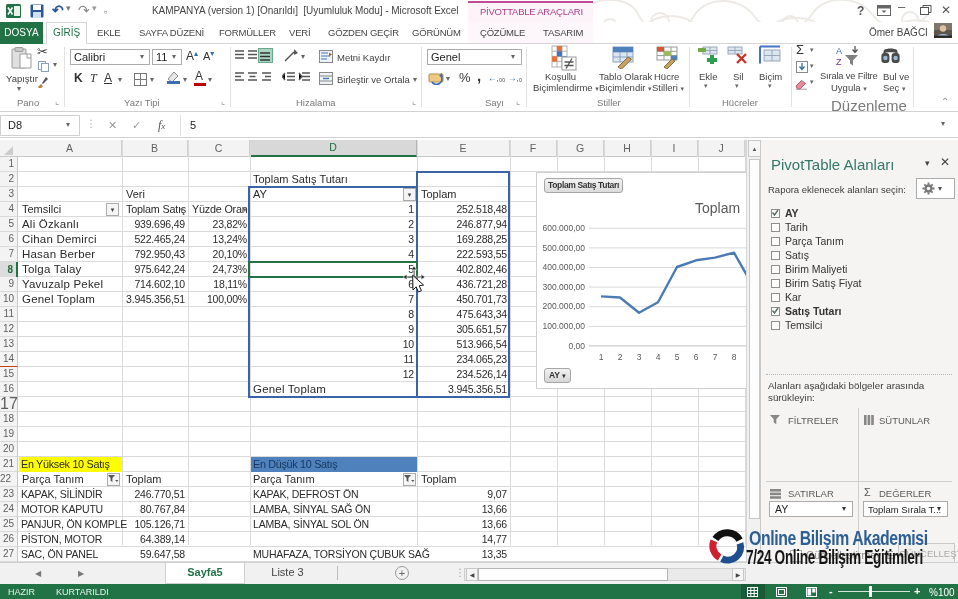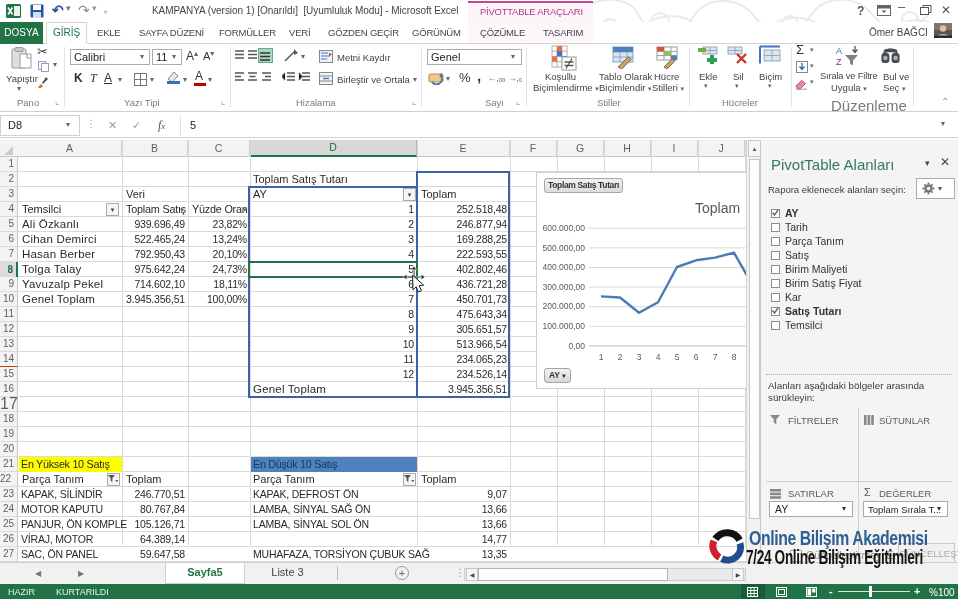--- a/index.html
+++ b/index.html
@@ -455,21 +455,21 @@
 <div class="abs" style="left:251px;top:347px;width:166px;height:15px;line-height:15px;font-size:10.5px;color:#2a2a2a;box-sizing:border-box;letter-spacing:-0.2px;padding-left:2px;text-align:left;white-space:nowrap">KAPAK, DEFROST ÖN</div>
 <div class="abs" style="left:418px;top:347px;width:92px;height:15px;line-height:15px;font-size:10.5px;color:#2a2a2a;box-sizing:border-box;letter-spacing:-0.2px;padding-right:3px;text-align:right;white-space:nowrap">9,07</div>
 <div class="abs" style="left:19px;top:362px;width:103px;height:15px;line-height:15px;font-size:10.5px;color:#2a2a2a;box-sizing:border-box;letter-spacing:-0.2px;padding-left:2px;text-align:left;white-space:nowrap">MOTOR KAPUTU</div>
 <div class="abs" style="left:123px;top:362px;width:65px;height:15px;line-height:15px;font-size:10.5px;color:#2a2a2a;box-sizing:border-box;letter-spacing:-0.2px;padding-right:3px;text-align:right;white-space:nowrap">80.767,84</div>
 <div class="abs" style="left:251px;top:362px;width:166px;height:15px;line-height:15px;font-size:10.5px;color:#2a2a2a;box-sizing:border-box;letter-spacing:-0.2px;padding-left:2px;text-align:left;white-space:nowrap">LAMBA, SİNYAL SAĞ ÖN</div>
 <div class="abs" style="left:418px;top:362px;width:92px;height:15px;line-height:15px;font-size:10.5px;color:#2a2a2a;box-sizing:border-box;letter-spacing:-0.2px;padding-right:3px;text-align:right;white-space:nowrap">13,66</div>
 <div class="abs" style="left:19px;top:377px;width:103px;height:15px;line-height:15px;font-size:10.5px;color:#2a2a2a;box-sizing:border-box;letter-spacing:-0.2px;padding-left:2px;text-align:left;white-space:nowrap">PANJUR, ÖN KOMPLE</div>
 <div class="abs" style="left:123px;top:377px;width:65px;height:15px;line-height:15px;font-size:10.5px;color:#2a2a2a;box-sizing:border-box;letter-spacing:-0.2px;padding-right:3px;text-align:right;white-space:nowrap">105.126,71</div>
 <div class="abs" style="left:251px;top:377px;width:166px;height:15px;line-height:15px;font-size:10.5px;color:#2a2a2a;box-sizing:border-box;letter-spacing:-0.2px;padding-left:2px;text-align:left;white-space:nowrap">LAMBA, SİNYAL SOL ÖN</div>
 <div class="abs" style="left:418px;top:377px;width:92px;height:15px;line-height:15px;font-size:10.5px;color:#2a2a2a;box-sizing:border-box;letter-spacing:-0.2px;padding-right:3px;text-align:right;white-space:nowrap">13,66</div>
-<div class="abs" style="left:19px;top:392px;width:103px;height:15px;line-height:15px;font-size:10.5px;color:#2a2a2a;box-sizing:border-box;letter-spacing:-0.2px;padding-left:2px;text-align:left;white-space:nowrap">VİRAJ, MOTOR</div>
+<div class="abs" style="left:19px;top:392px;width:103px;height:15px;line-height:15px;font-size:10.5px;color:#2a2a2a;box-sizing:border-box;letter-spacing:-0.2px;padding-left:2px;text-align:left;white-space:nowrap">PİSTON, MOTOR</div>
 <div class="abs" style="left:123px;top:392px;width:65px;height:15px;line-height:15px;font-size:10.5px;color:#2a2a2a;box-sizing:border-box;letter-spacing:-0.2px;padding-right:3px;text-align:right;white-space:nowrap">64.389,14</div>
 <div class="abs" style="left:418px;top:392px;width:92px;height:15px;line-height:15px;font-size:10.5px;color:#2a2a2a;box-sizing:border-box;letter-spacing:-0.2px;padding-right:3px;text-align:right;white-space:nowrap">14,77</div>
 <div class="abs" style="left:19px;top:407px;width:103px;height:15px;line-height:15px;font-size:10.5px;color:#2a2a2a;box-sizing:border-box;letter-spacing:-0.2px;padding-left:2px;text-align:left;white-space:nowrap">SAC, ÖN PANEL</div>
 <div class="abs" style="left:123px;top:407px;width:65px;height:15px;line-height:15px;font-size:10.5px;color:#2a2a2a;box-sizing:border-box;letter-spacing:-0.2px;padding-right:3px;text-align:right;white-space:nowrap">59.647,58</div>
 <div class="abs" style="left:251px;top:407px;width:166px;height:15px;line-height:15px;font-size:10.5px;color:#2a2a2a;box-sizing:border-box;letter-spacing:-0.2px;padding-left:2px;text-align:left;white-space:nowrap">MUHAFAZA, TORSİYON ÇUBUK SAĞ</div>
 <div class="abs" style="left:418px;top:407px;width:92px;height:15px;line-height:15px;font-size:10.5px;color:#2a2a2a;box-sizing:border-box;letter-spacing:-0.2px;padding-right:3px;text-align:right;white-space:nowrap">13,35</div>
 <div class="abs" style="left:106px;top:63px;width:13px;height:13px;background:#f5f5f5;border:1px solid #ababab;box-sizing:border-box;font-size:7px;color:#444;text-align:center;line-height:11px">▾</div>
 <div class="abs" style="left:403px;top:48px;width:13px;height:13px;background:#f5f5f5;border:1px solid #ababab;box-sizing:border-box;font-size:7px;color:#444;text-align:center;line-height:11px">▾</div>
 <div class="abs" style="left:107px;top:333px;width:13px;height:13px;background:#f5f5f5;border:1px solid #ababab;box-sizing:border-box"></div>
 <svg class="abs" style="left:108px;top:335px" width="11" height="9" viewBox="0 0 11 9">

